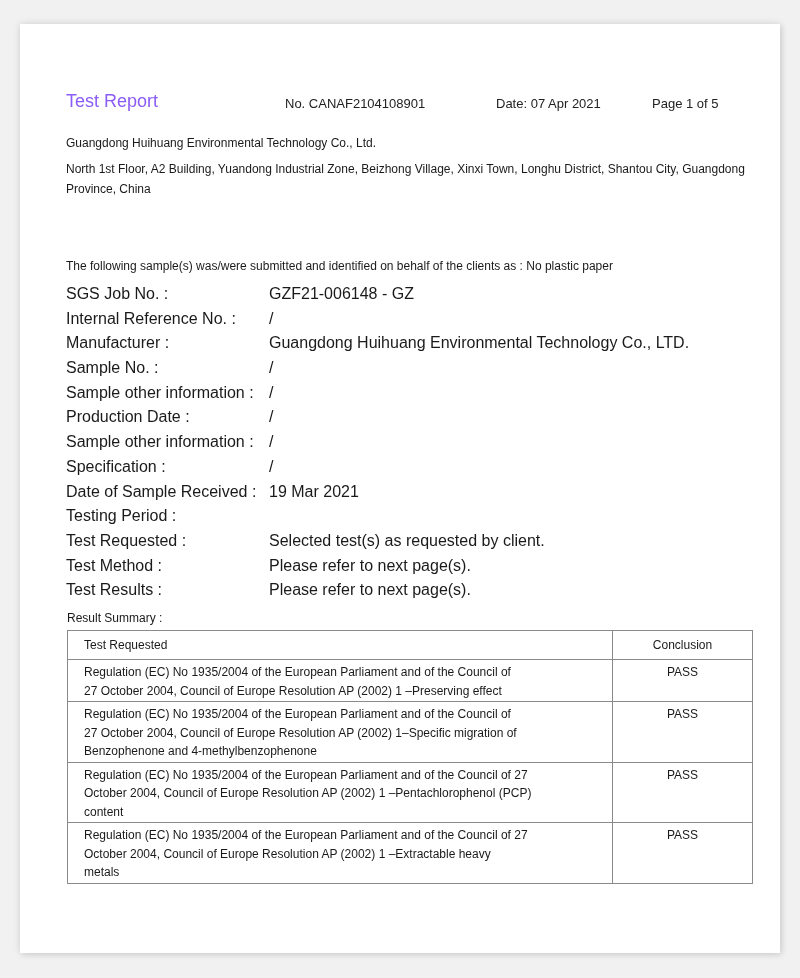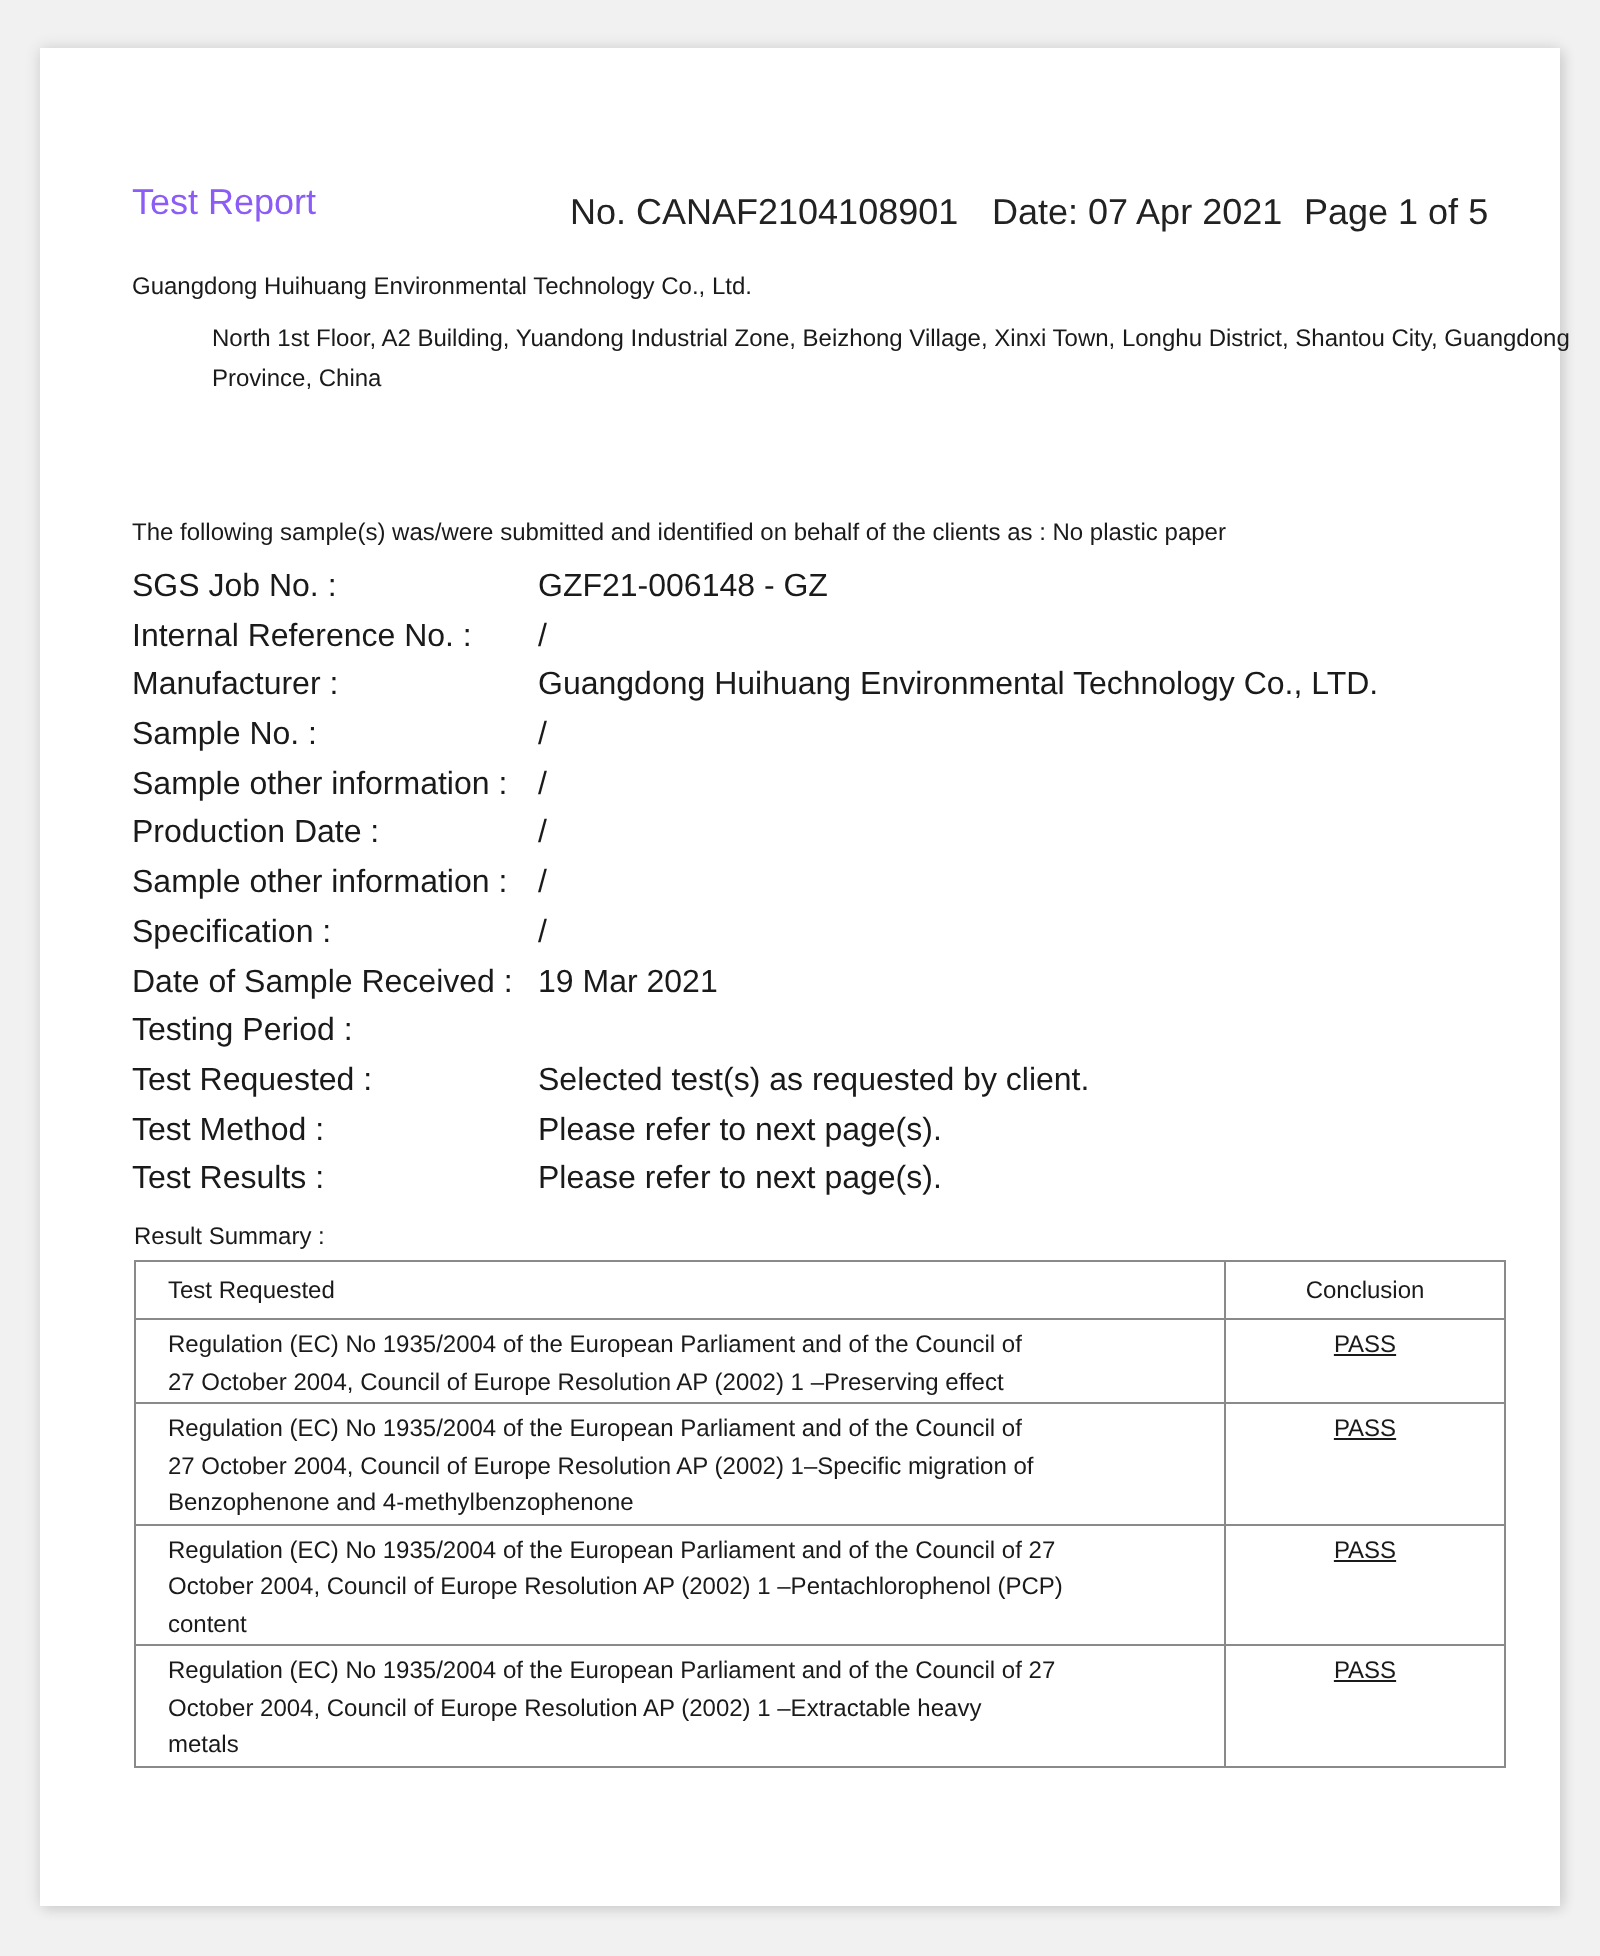--- a/index.html
+++ b/index.html
@@ -25,38 +25,37 @@
       box-shadow: 0 0 8px rgba(0,0,0,0.12), 2px 2px 6px rgba(0,0,0,0.08);
     }
     .abs { position: absolute; white-space: nowrap; }
     .title {
       left: 46px; top: 67px;
       font-size: 18px;
       color: #8b5cf6;
     }
     .hdr {
       top: 72px;
-      font-size: 18px;
+      font-size: 13px;
       color: #222;
     }
     .hdr.no { left: 265px; }
     .hdr.date { left: 476px; }
     .hdr.page-no { left: 632px; }
 
     .company {
       left: 46px; top: 112px;
       font-size: 12px;
     }
     .address {
       left: 46px; top: 135px;
       width: 680px;
       font-size: 12px;
       line-height: 20px;
       white-space: normal;
-      margin-left: 40px;
     }
     .intro {
       left: 46px; top: 235px;
       font-size: 12px;
     }
     .fields {
       position: absolute;
       left: 46px;
       top: 261px;
       width: 680px;
@@ -88,21 +87,21 @@
       font-weight: normal;
       line-height: 18.5px;
     }
     table.results th {
       height: 28px;
       vertical-align: middle;
     }
     table.results th.col-test { text-align: left; padding: 0 0 0 16px; }
     table.results th.col-concl { text-align: center; width: 139px; padding: 0; margin-top: 48px; }
     table.results td.test-cell { padding: 3px 20px 1px 16px; }
-    table.results td.concl-cell { text-align: center; padding: 3px 0 0 0; text-decoration: underline; }
+    table.results td.concl-cell { text-align: center; padding: 3px 0 0 0; }
   </style>
 </head>
 <body>
 
 <div class="page">
   <div class="abs title">Test Report</div>
   <div class="abs hdr no">No. CANAF2104108901</div>
   <div class="abs hdr date">Date: 07 Apr 2021</div>
   <div class="abs hdr page-no">Page 1 of 5</div>
 

